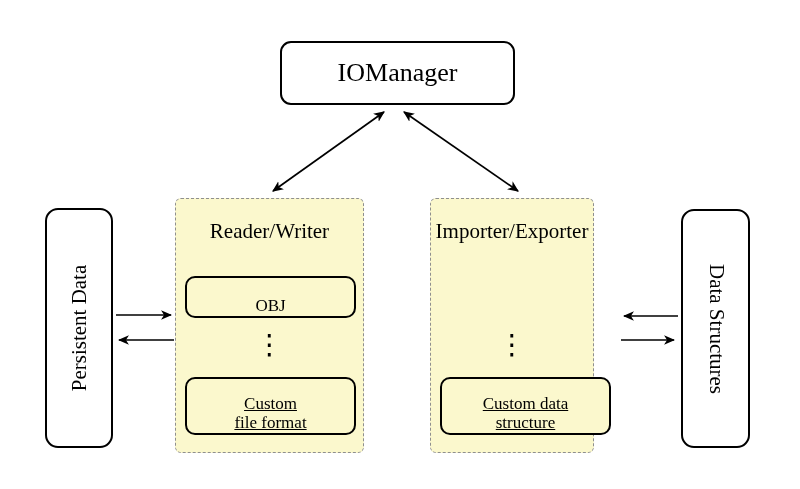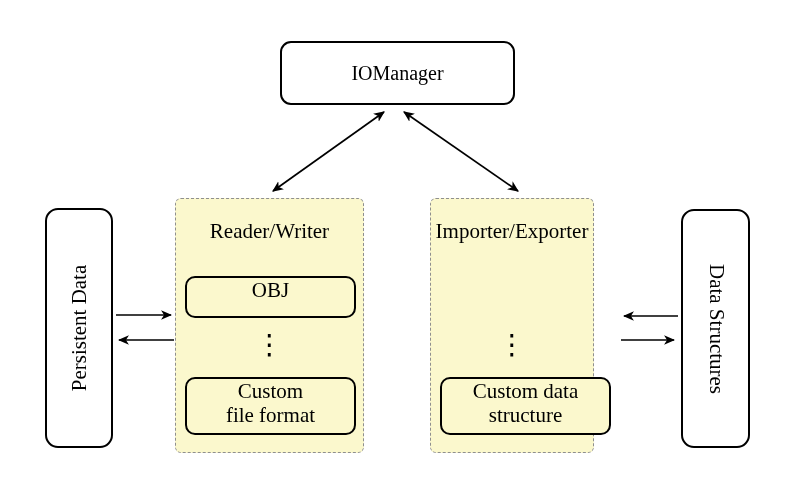--- a/index.html
+++ b/index.html
@@ -24,21 +24,21 @@
     box-sizing: border-box;
     background: #ffffff;
     border: 2.5px solid #000000;
     display: flex;
     align-items: center;
     justify-content: center;
   }
   .io-box {
     left: 280px; top: 41px; width: 235px; height: 64px;
     border-radius: 11px;
-    font-size: 20px;
+    font-size: 26px;
   }
   .side-box { border-radius: 13px; }
   .side-box .vlabel {
     position: absolute;
     left: 50%; top: 50%;
     white-space: nowrap;
     font-size: 21px;
   }
   .side-box.pd { left: 45px; top: 208px; width: 68px; height: 240px; }
   .side-box.pd .vlabel { transform: translate(-50%, -50%) rotate(-90deg); }
@@ -63,29 +63,29 @@
   }
   .inner-box {
     position: absolute;
     left: 9px;
     width: 171px;
     box-sizing: border-box;
     background: #FBF8CD;
     border: 2.5px solid #000000;
     border-radius: 10px;
     display: flex;
-    align-items: flex-start;
+    align-items: flex-end;
     justify-content: center;
     text-align: center;
-    font-size: 21px;
+    font-size: 17px;
     line-height: 1.15;
     white-space: pre-line;
   }
   .inner-box.row-1 { top: 77px; height: 42px; }
-  .inner-box.row-2 { top: 178px; height: 58px; }
+  .inner-box.row-2 { top: 178px; height: 58px; text-decoration: underline; }
   .ellipsis {
     position: absolute;
     left: 0; right: 0; top: 132px;
     text-align: center;
     font-size: 28px;
     line-height: 1;
     font-family: "DejaVu Sans", "DejaVu Serif", sans-serif;
   }
 </style>
 </head>

